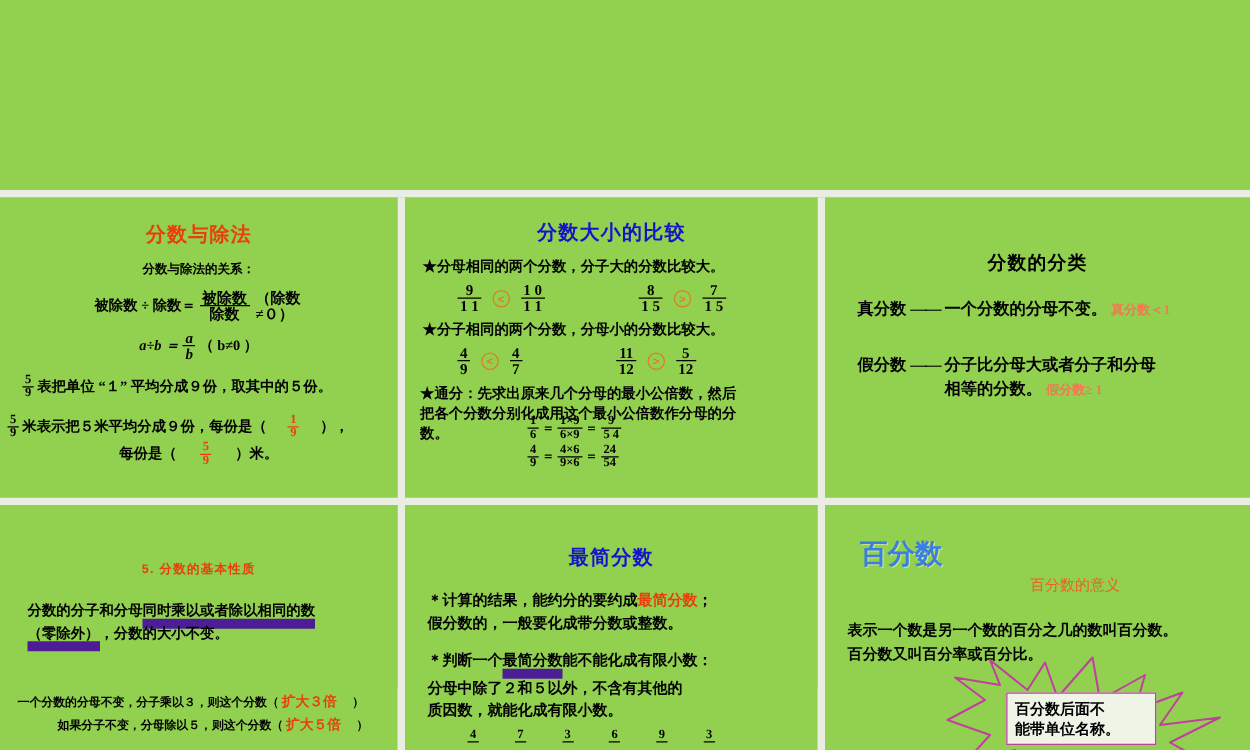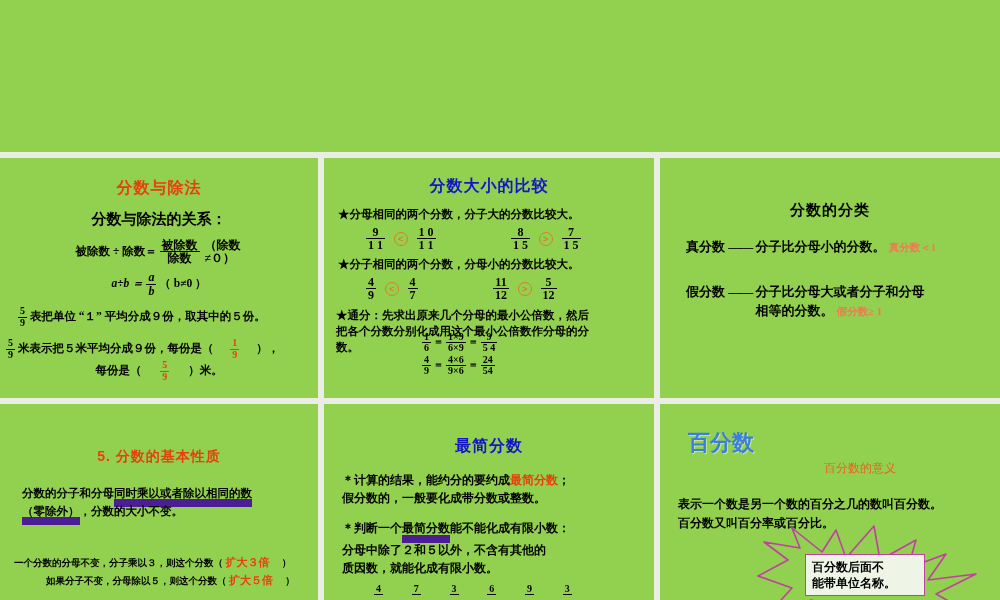--- a/index.html
+++ b/index.html
@@ -48,21 +48,21 @@
     font-weight:bold;
     font-family:"Liberation Sans","DejaVu Sans",sans-serif;
   }
   .title-red   { color:#e8400c; }
   .title-blue  { color:#1414c8; }
   .title-black { color:#000; }
 
   .t1 { font-size:16px; margin-top:20px; letter-spacing:1px; }
   .t2 { font-size:16px; margin-top:18px; letter-spacing:1px; }
   .t3 { font-size:15px; margin-top:43px; letter-spacing:1px; }
-  .t4 { font-size:14px; margin-top:44px; letter-spacing:1px; }
+  .t4 { font-size:10px; margin-top:44px; letter-spacing:1px; }
   .t5 { font-size:16px; margin-top:32px; letter-spacing:1px; }
 
   
   .body-txt {
     font-size:11.5px; color:#000; font-weight:bold;
     font-family:"Liberation Serif","DejaVu Serif",serif;
     line-height:1.45;
   }
   .red  { color:#e8400c; }
   .orange-lt { color:#f07a50; }
@@ -82,21 +82,21 @@
   
   .op {
     display:inline-block; width:14px; height:14px; line-height:13px;
     border:1.3px solid #d98020; border-radius:50%;
     color:#d98020; font-size:9px; text-align:center;
     vertical-align:middle; margin:0 6px; font-weight:bold;
     font-family:"Liberation Sans","DejaVu Sans",sans-serif;
   }
 
   
-  .p1-sub { text-align:center; margin-top:10px; font-size:15px; }
+  .p1-sub { text-align:center; margin-top:10px; font-size:10px; }
   .p1-eq  { text-align:center; margin-top:8px; font-size:11.5px; }
   .p1-eq2 { text-align:center; margin-top:6px; font-size:11.5px; font-style:italic; }
   .p1-l1  { margin-top:9px; padding-left:18px; font-size:11.5px; }
   .p1-l2  { margin-top:10px; padding-left:6px; font-size:11.5px; }
   .p1-l3  { margin-top:0px;  text-align:center; font-size:11.5px; }
 
   
   .p2-line { margin-top:9px; padding-left:14px; font-size:11.5px; }
   .p2-fr   { margin-top:3px; padding-left:42px; font-size:11px; }
   .p2-fr .spacer { display:inline-block; width:70px; }
@@ -302,21 +302,21 @@
       </span>
     </div>
   </div>
 
   <div class="panel p3">
     <div class="title title-black t3">分数的分类</div>
 
     <div class="body-txt p3-row">
       <span>真分数</span>
       <span class="dash">——</span>
-      <span>分子比分母小的分数。</span>
+      <span>一个分数的分母不变。</span>
       <span class="orange-lt p3-note">真分数＜1</span>
     </div>
 
     <div class="body-txt p3-row2">
       <span style="vertical-align:top;">假分数</span>
       <span class="dash" style="vertical-align:top;">——</span>
       <span style="display:inline-block; vertical-align:top;">
         <span style="display:block;text-align:right;">分子比分母大或者分子和分母</span>
         <span style="display:block;">
           <span>相等的分数。</span>

